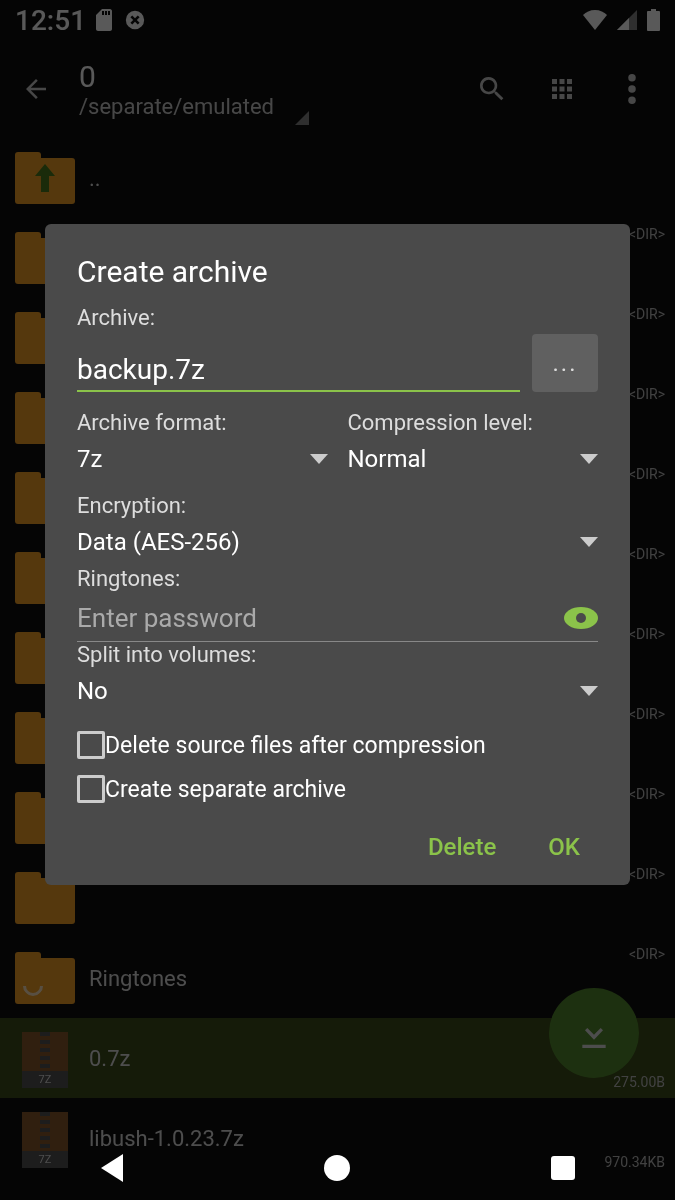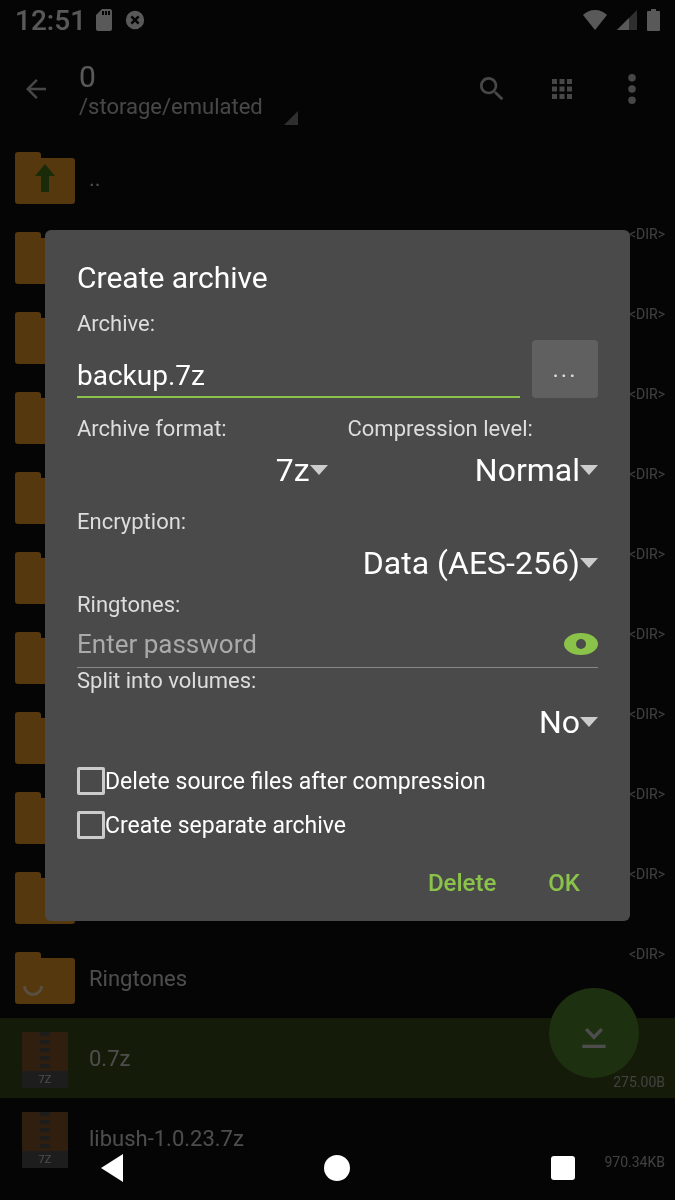--- a/index.html
+++ b/index.html
@@ -38,29 +38,29 @@
 
 
 .archive{width:46px;height:56px;background:#8b5a2b;position:relative;margin-left:7px}
 .archive:after{content:attr(data-ext);position:absolute;bottom:0;left:0;right:0;background:#555;color:#ddd;font-size:11px;text-align:center;padding:2px 0}
 .archive .zip{position:absolute;top:0;left:18px;width:10px;height:36px;background:repeating-linear-gradient(#555 0,#555 4px,#8b5a2b 4px,#8b5a2b 8px)}
 
 
 .scrim{position:absolute;inset:0;background:rgba(0,0,0,0.65)}
 
 
-.dialog{position:absolute;left:45px;right:45px;top:230px;background:#4a4a4a;border-radius:6px;padding:30px 32px 24px}
+.dialog{position:absolute;left:45px;right:45px;top:224px;background:#4a4a4a;border-radius:6px;padding:30px 32px 24px}
 .dialog h1{font-size:30px;font-weight:400;margin-bottom:16px}
 .lbl{font-size:22px;color:#ddd;margin-bottom:4px}
 .fld-row{display:flex;align-items:flex-end;gap:12px;margin-bottom:18px}
 .ainput{flex:1;border:none;border-bottom:2px solid #8bc34a;background:transparent;color:#fff;font-size:28px;padding:4px 0;outline:none}
 .browse{width:66px;height:58px;background:#606060;border-radius:4px;display:flex;align-items:center;justify-content:center;color:#ddd;font-size:24px;letter-spacing:2px}
 .two{display:flex;gap:20px;margin-bottom:10px}
 .col{flex:1}
-.sel{display:flex;align-items:center;justify-content:flex-end;font-size:32px;padding:6px 0 10px;cursor:pointer}
+.sel{display:flex;align-items:center;justify-content:space-between;font-size:24px;padding:6px 0 10px;cursor:pointer}
 .sel .caret{width:0;height:0;border-left:9px solid transparent;border-right:9px solid transparent;border-top:10px solid #ccc}
 .pw-row{display:flex;align-items:center;border-bottom:1px solid #888;}
 .pwinput{flex:1;border:none;background:transparent;color:#fff;font-size:26px;padding:8px 0;outline:none}
 .pwinput::placeholder{color:#aaa}
 .eye{width:34px;height:24px}
 .chk-row{display:flex;align-items:center;font-size:23px;margin:16px 0;cursor:pointer}
 .chkbox{width:28px;height:28px;border:3px solid #ccc;border-radius:2px}
 .actions{display:flex;justify-content:flex-end;gap:52px;margin-top:30px;padding-right:18px}
 .actions span{font-size:24px;color:#8bc34a;font-weight:500;cursor:pointer}
 
@@ -102,21 +102,21 @@
 
 <div class="appbar">
   <div class="back">
     <svg width="30" height="30" viewBox="0 0 24 24" fill="#ccc">
         <path d="M20 11H7.8l5.6-5.6L12 4l-8 8 8 8 1.4-1.4L7.8 13H20z"></path>
       </svg>
   </div>
   <div class="title">
     <div class="line1">0</div>
     <div class="path-wrap">
-      <span class="line2">/storage/emulated</span>
+      <span class="line2">/separate/emulated</span>
       <span class="corner"></span>
     </div>
   </div>
   <div class="icon">
     <svg width="32" height="32" viewBox="0 0 24 24" fill="#ccc">
         <path d="M15.5 14h-.8l-.3-.3a6.5 6.5 0 10-.7.7l.3.3v.8l5 5 1.5-1.5zm-6 0a4.5 4.5 0 110-9 4.5 4.5 0 010 9z"></path>
       </svg>
   </div>
   <div class="icon">
     <svg width="30" height="30" viewBox="0 0 24 24" fill="#ccc">

